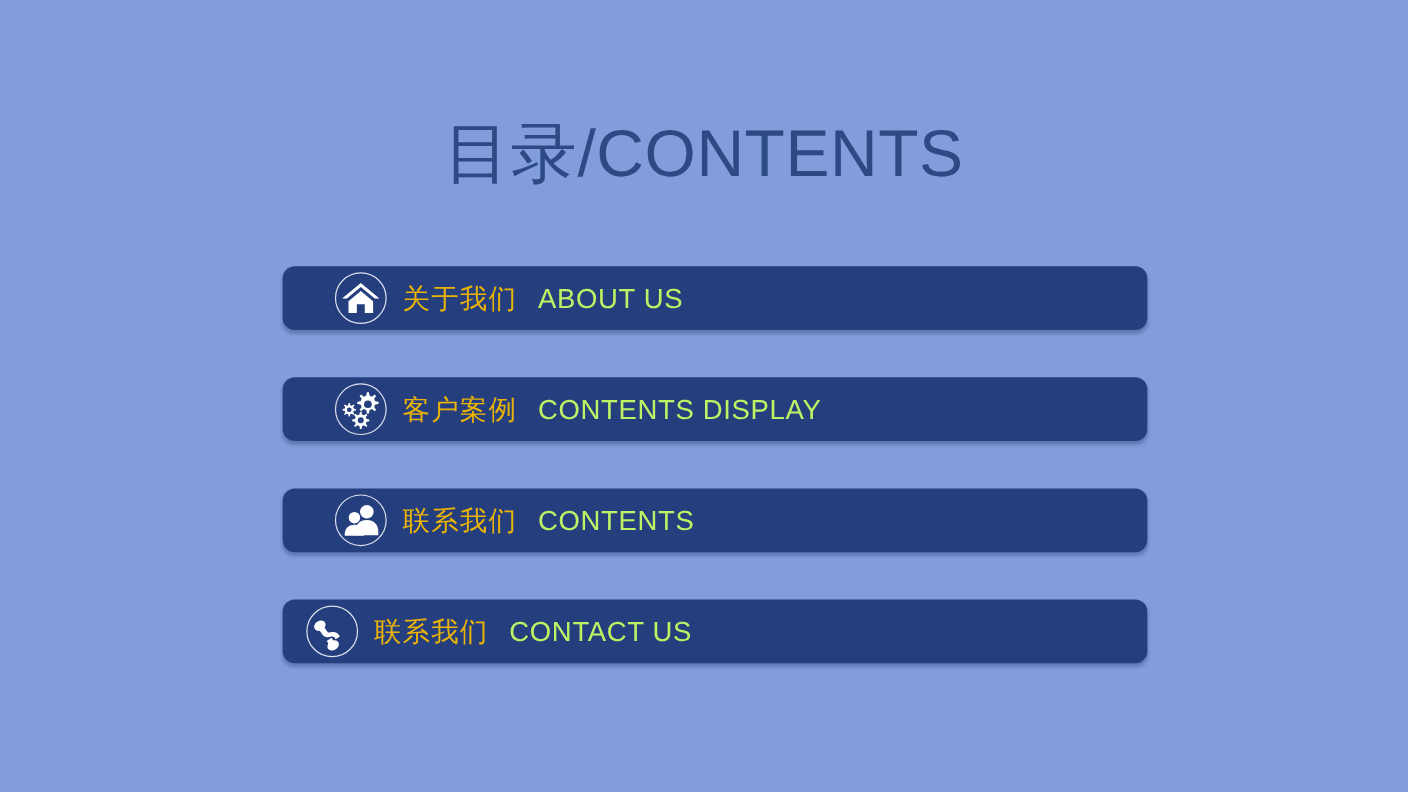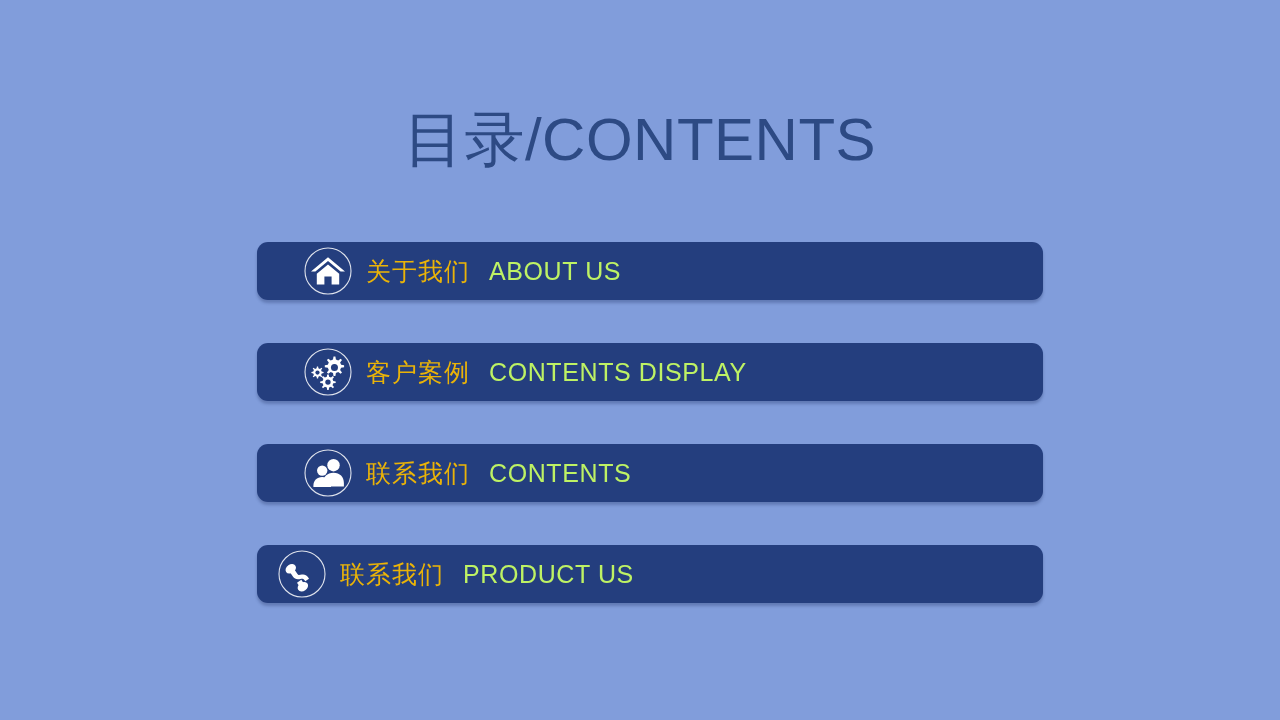--- a/index.html
+++ b/index.html
@@ -166,18 +166,18 @@
 
             <ellipse cx="18.6" cy="36.0" rx="5.6" ry="4.3"></ellipse>
 
             <path d="M16.0 16.8 l5.2 0 0 5.4 c0 1.4 .6 2.1 2.0 2.6 3.4 1.2 5.0 3.0 5.0 6.0 l0 2.0 -4.6 0 0-1.4 c0-1.6-.8-2.6-2.6-3.2 -3.2-1.1-5.0-3.0-5.0-6.2 Z"></path>
             <path d="M16.0 33.6 l5.2 0 0-4.2 -5.2 0 Z"></path>
           </g>
         </svg>
       </span>
       <span class="toc-labels">
         <span class="toc-cn">联系我们</span>
-        <span class="toc-en">PRODUCT US</span>
+        <span class="toc-en">CONTACT US</span>
       </span>
     </div>
 
   </div>
 </div>
 
 </body></html>

